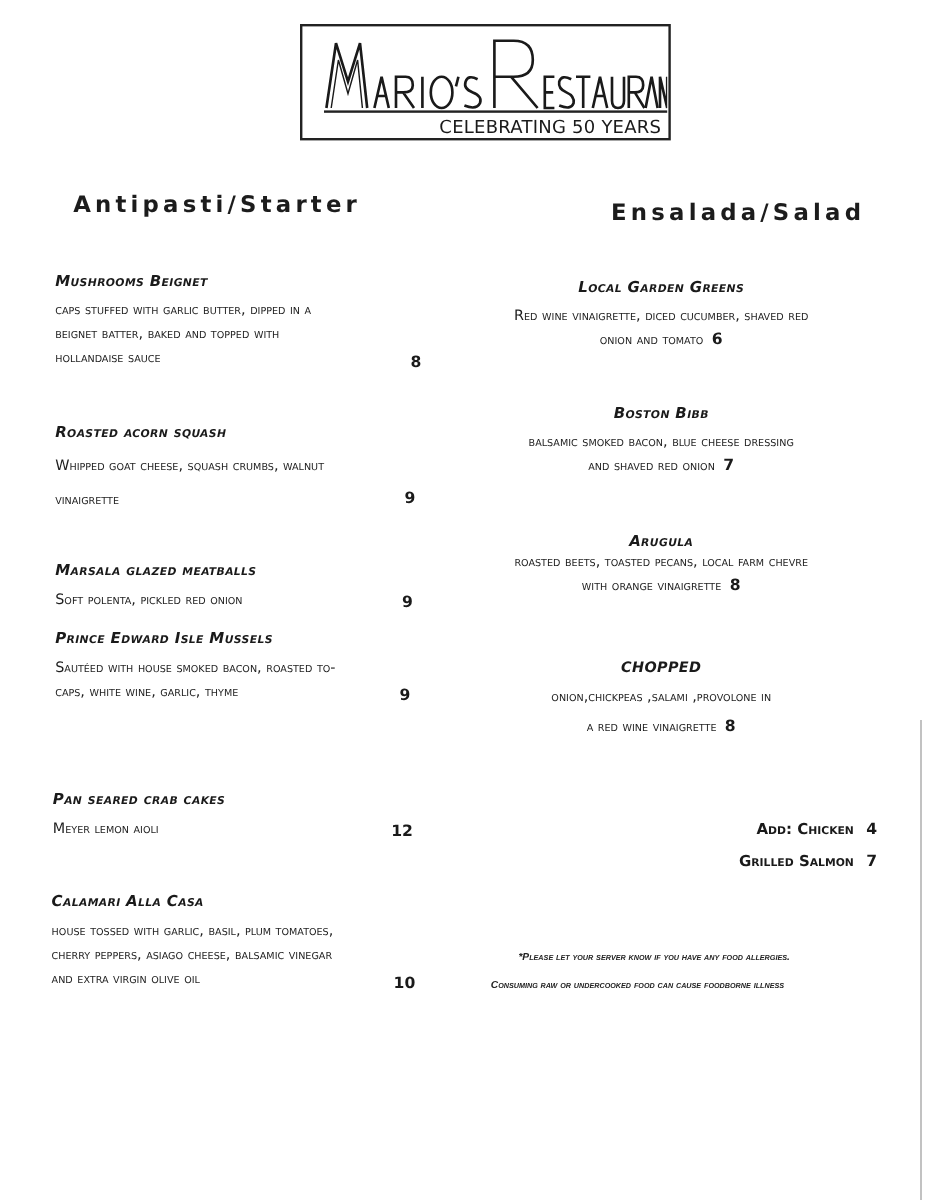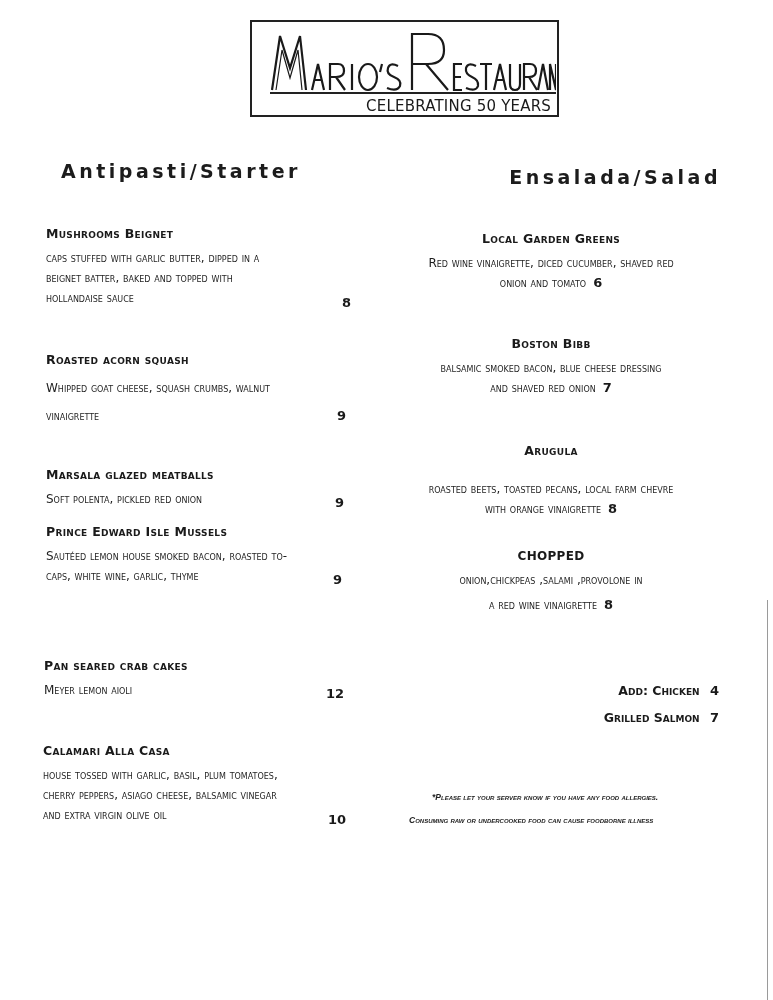--- a/index.html
+++ b/index.html
@@ -33,34 +33,34 @@
   
   .section-title {
     position: absolute; font-family: "DejaVu Sans", sans-serif; font-weight: bold;
     font-size: 19px; letter-spacing: 3.5px; color: #1c1c1c;
   }
   
   .item { position: absolute; }
   .item-name {
     font-family: "DejaVu Sans", sans-serif; font-weight: bold;
     font-size: 12.5px; font-variant: small-caps; letter-spacing: 0.3px;
-    color: #1a1a1a; white-space: nowrap;
+    color: #1a1a1a; white-space: nowrap; font-style: italic;
   }
   .item-desc {
     font-family: "DejaVu Sans", sans-serif; font-size: 12px; font-variant: small-caps;
     color: #1e1e1e; line-height: 20px; white-space: nowrap;
   }
   .price {
     font-family: "DejaVu Sans", sans-serif; font-weight: bold; font-size: 13px; color: #1a1a1a;
   }
   .left .price { position: absolute; }
   .right { text-align: center; }
   .right .price { margin-left: 7px; }
   .addon {
-    position: absolute; right: 54px; text-align: right;
+    position: absolute; right: 42px; text-align: right;
     font-family: "DejaVu Sans", sans-serif; font-weight: bold; font-size: 12.5px;
     font-variant: small-caps; white-space: nowrap;
   }
   .note {
     position: absolute; font-family: "Liberation Sans", sans-serif; font-style: italic;
     font-weight: bold; font-size: 8.5px; font-variant: small-caps; white-space: nowrap; color: #222;
   }
 </style>
 </head>
 <body>
@@ -125,21 +125,21 @@
   <div class="item-name">Marsala glazed meatballs</div>
   <div style="margin-top:7px;">
     <div class="item-desc">Soft polenta, pickled red onion</div>
   </div>
   <span class="price" style="left:289px; top:28px;">9</span>
 </div>
 
 <div class="item left" style="left:46px; top:524px; width:315px;">
   <div class="item-name">Prince Edward Isle Mussels</div>
   <div style="margin-top:7px;">
-    <div class="item-desc">Sautéed lemon house smoked bacon, roasted to-</div>
+    <div class="item-desc">Sautéed with house smoked bacon, roasted to-</div>
     <div class="item-desc">caps, white wine, garlic, thyme</div>
   </div>
   <span class="price" style="left:287px; top:48px;">9</span>
 </div>
 
 <div class="item left" style="left:44px; top:658px; width:305px;">
   <div class="item-name">Pan seared crab cakes</div>
   <div style="margin-top:7px;">
     <div class="item-desc">Meyer lemon aioli</div>
   </div>
@@ -167,21 +167,21 @@
 <div class="item right" style="right:42px; top:336px; width:360px;">
   <div class="item-name">Boston Bibb</div>
   <div style="margin-top:7px;">
     <div class="item-desc">balsamic smoked bacon, blue cheese dressing</div>
     <div class="item-desc"><span>and shaved red onion</span><span class="price">7</span></div>
   </div>
 </div>
 
 <div class="item right" style="right:42px; top:443px; width:360px;">
   <div class="item-name">Arugula</div>
-  <div style="margin-top:21px;">
+  <div style="margin-top:0;">
     <div class="item-desc">roasted beets, toasted pecans, local farm chevre</div>
     <div class="item-desc"><span>with orange vinaigrette</span><span class="price">8</span></div>
   </div>
 </div>
 
 <div class="item right" style="right:42px; top:549px; width:360px;">
   <div class="item-name" style="font-variant:normal; font-size:12px;">CHOPPED</div>
   <div style="margin-top:7px;">
     <div class="item-desc">onion,chickpeas ,salami ,provolone in</div>
     <div class="item-desc" style="margin-top:5px;"><span>a red wine vinaigrette</span><span class="price">8</span></div>

